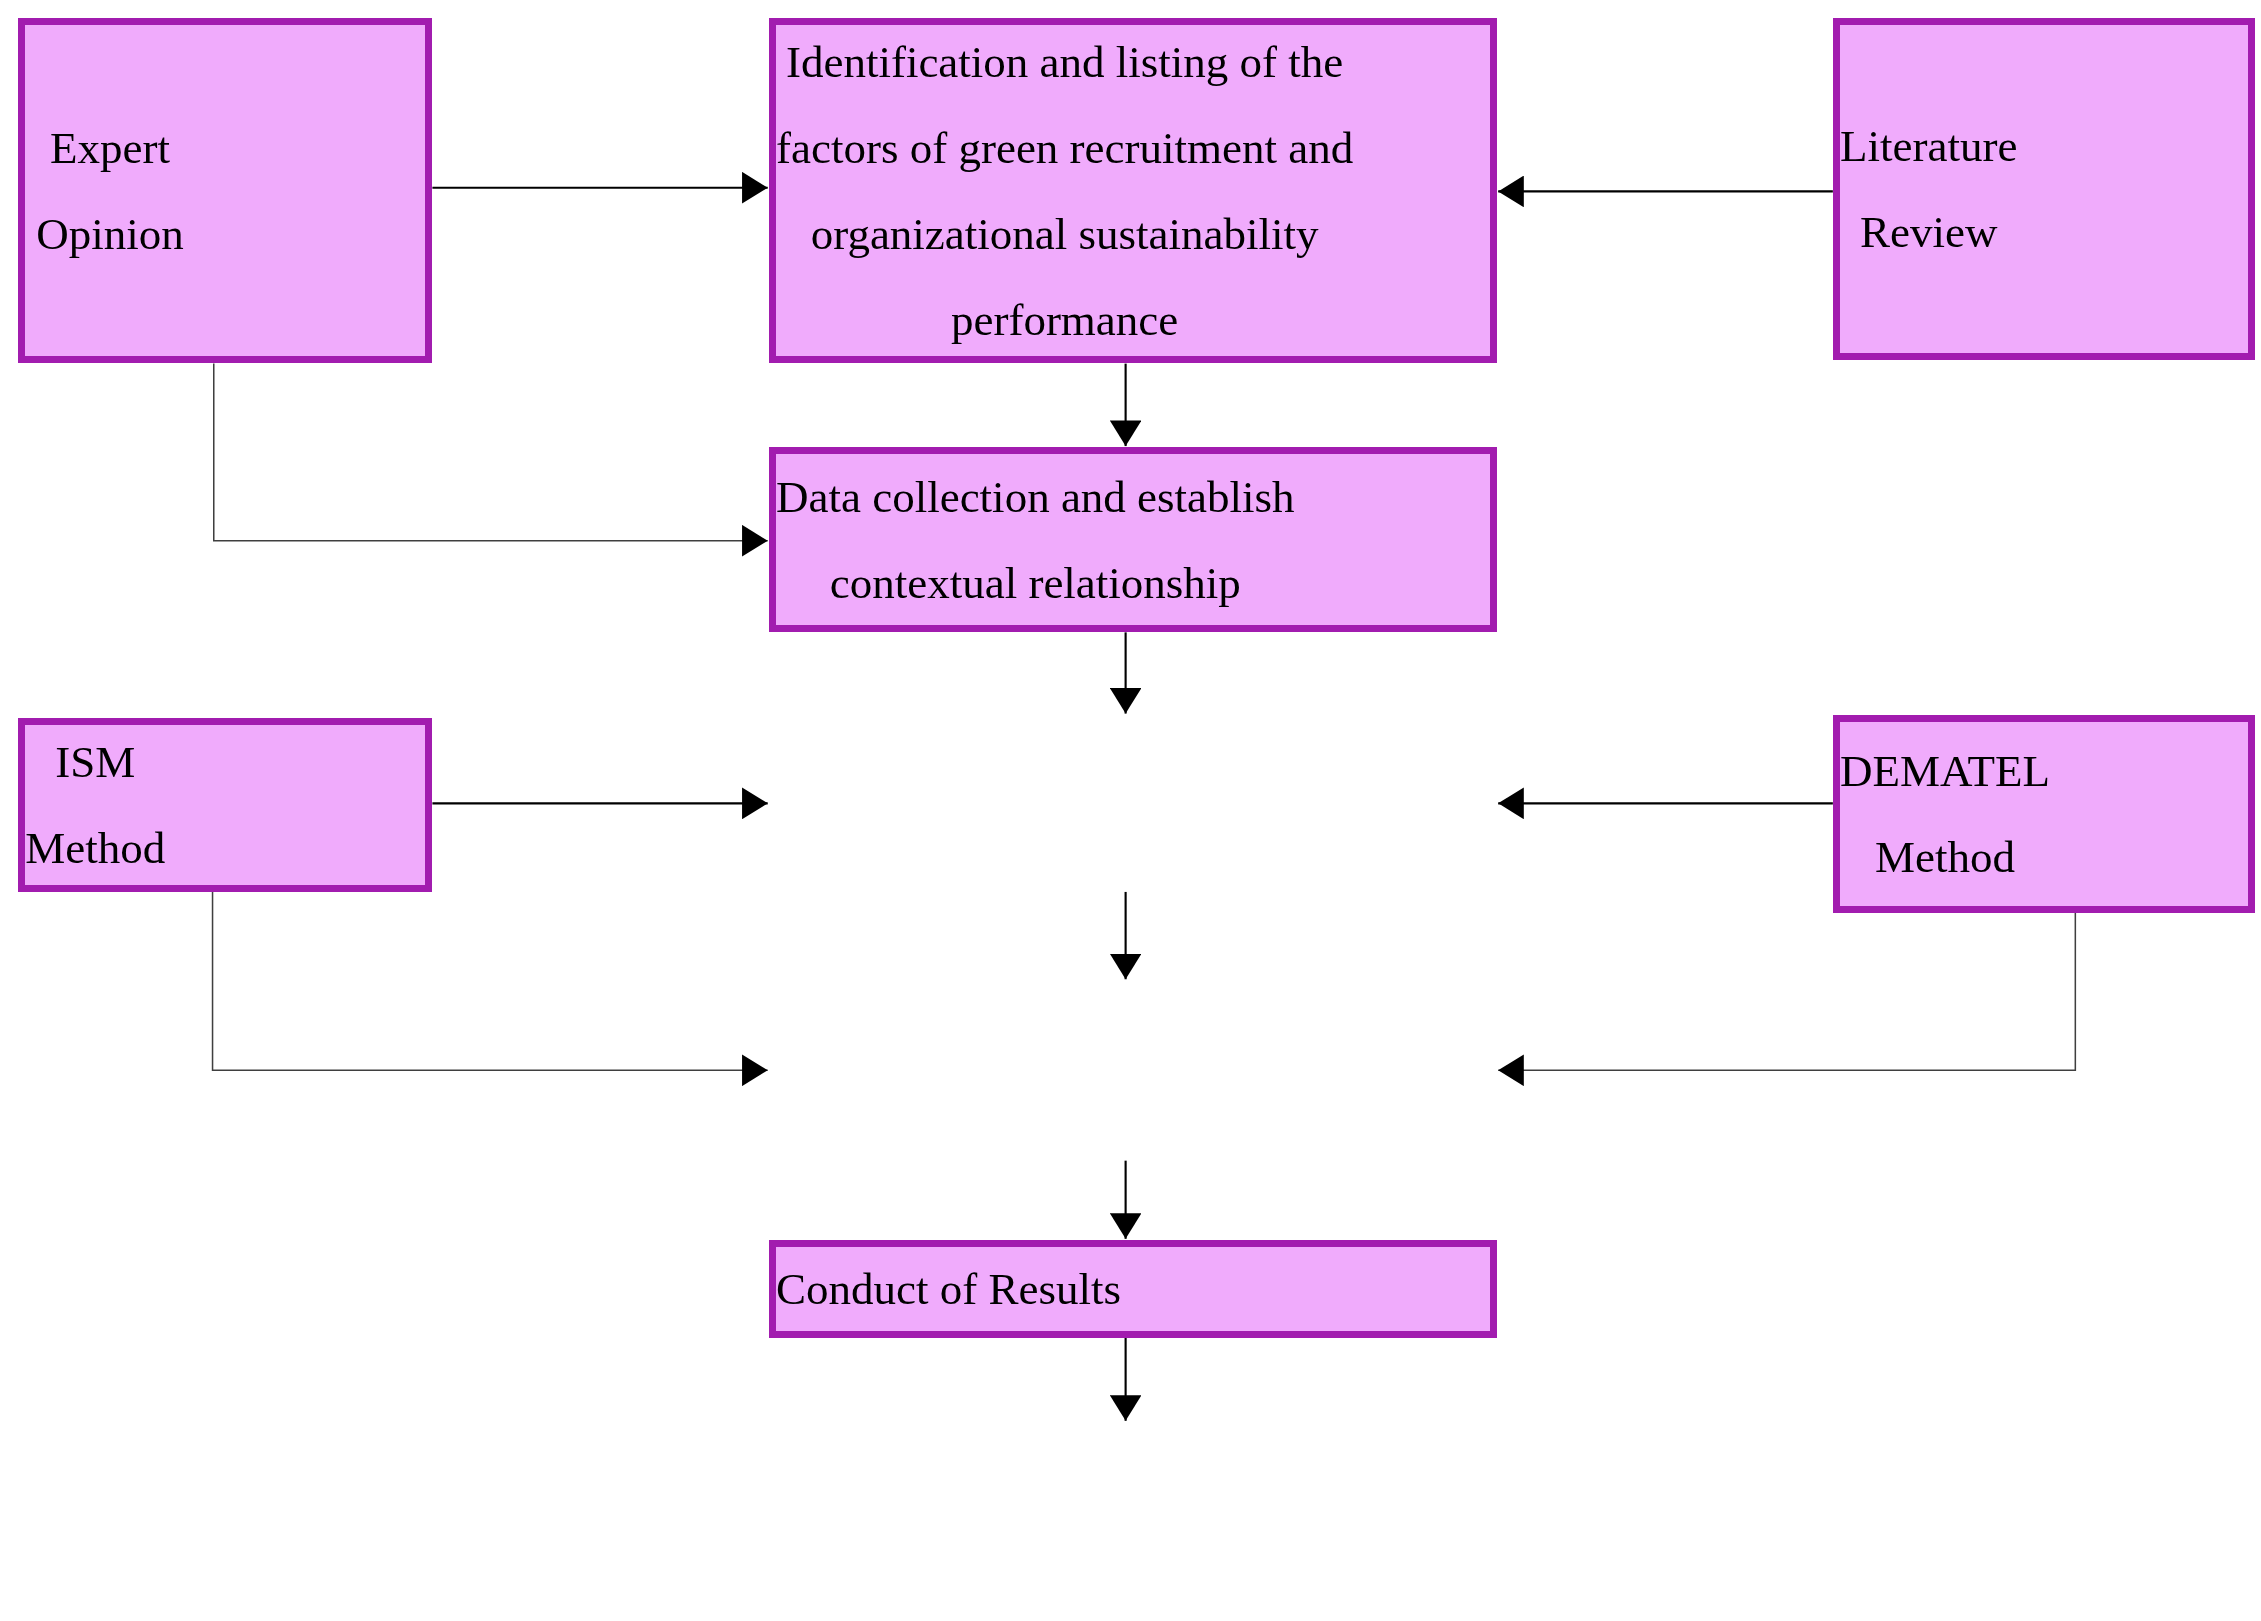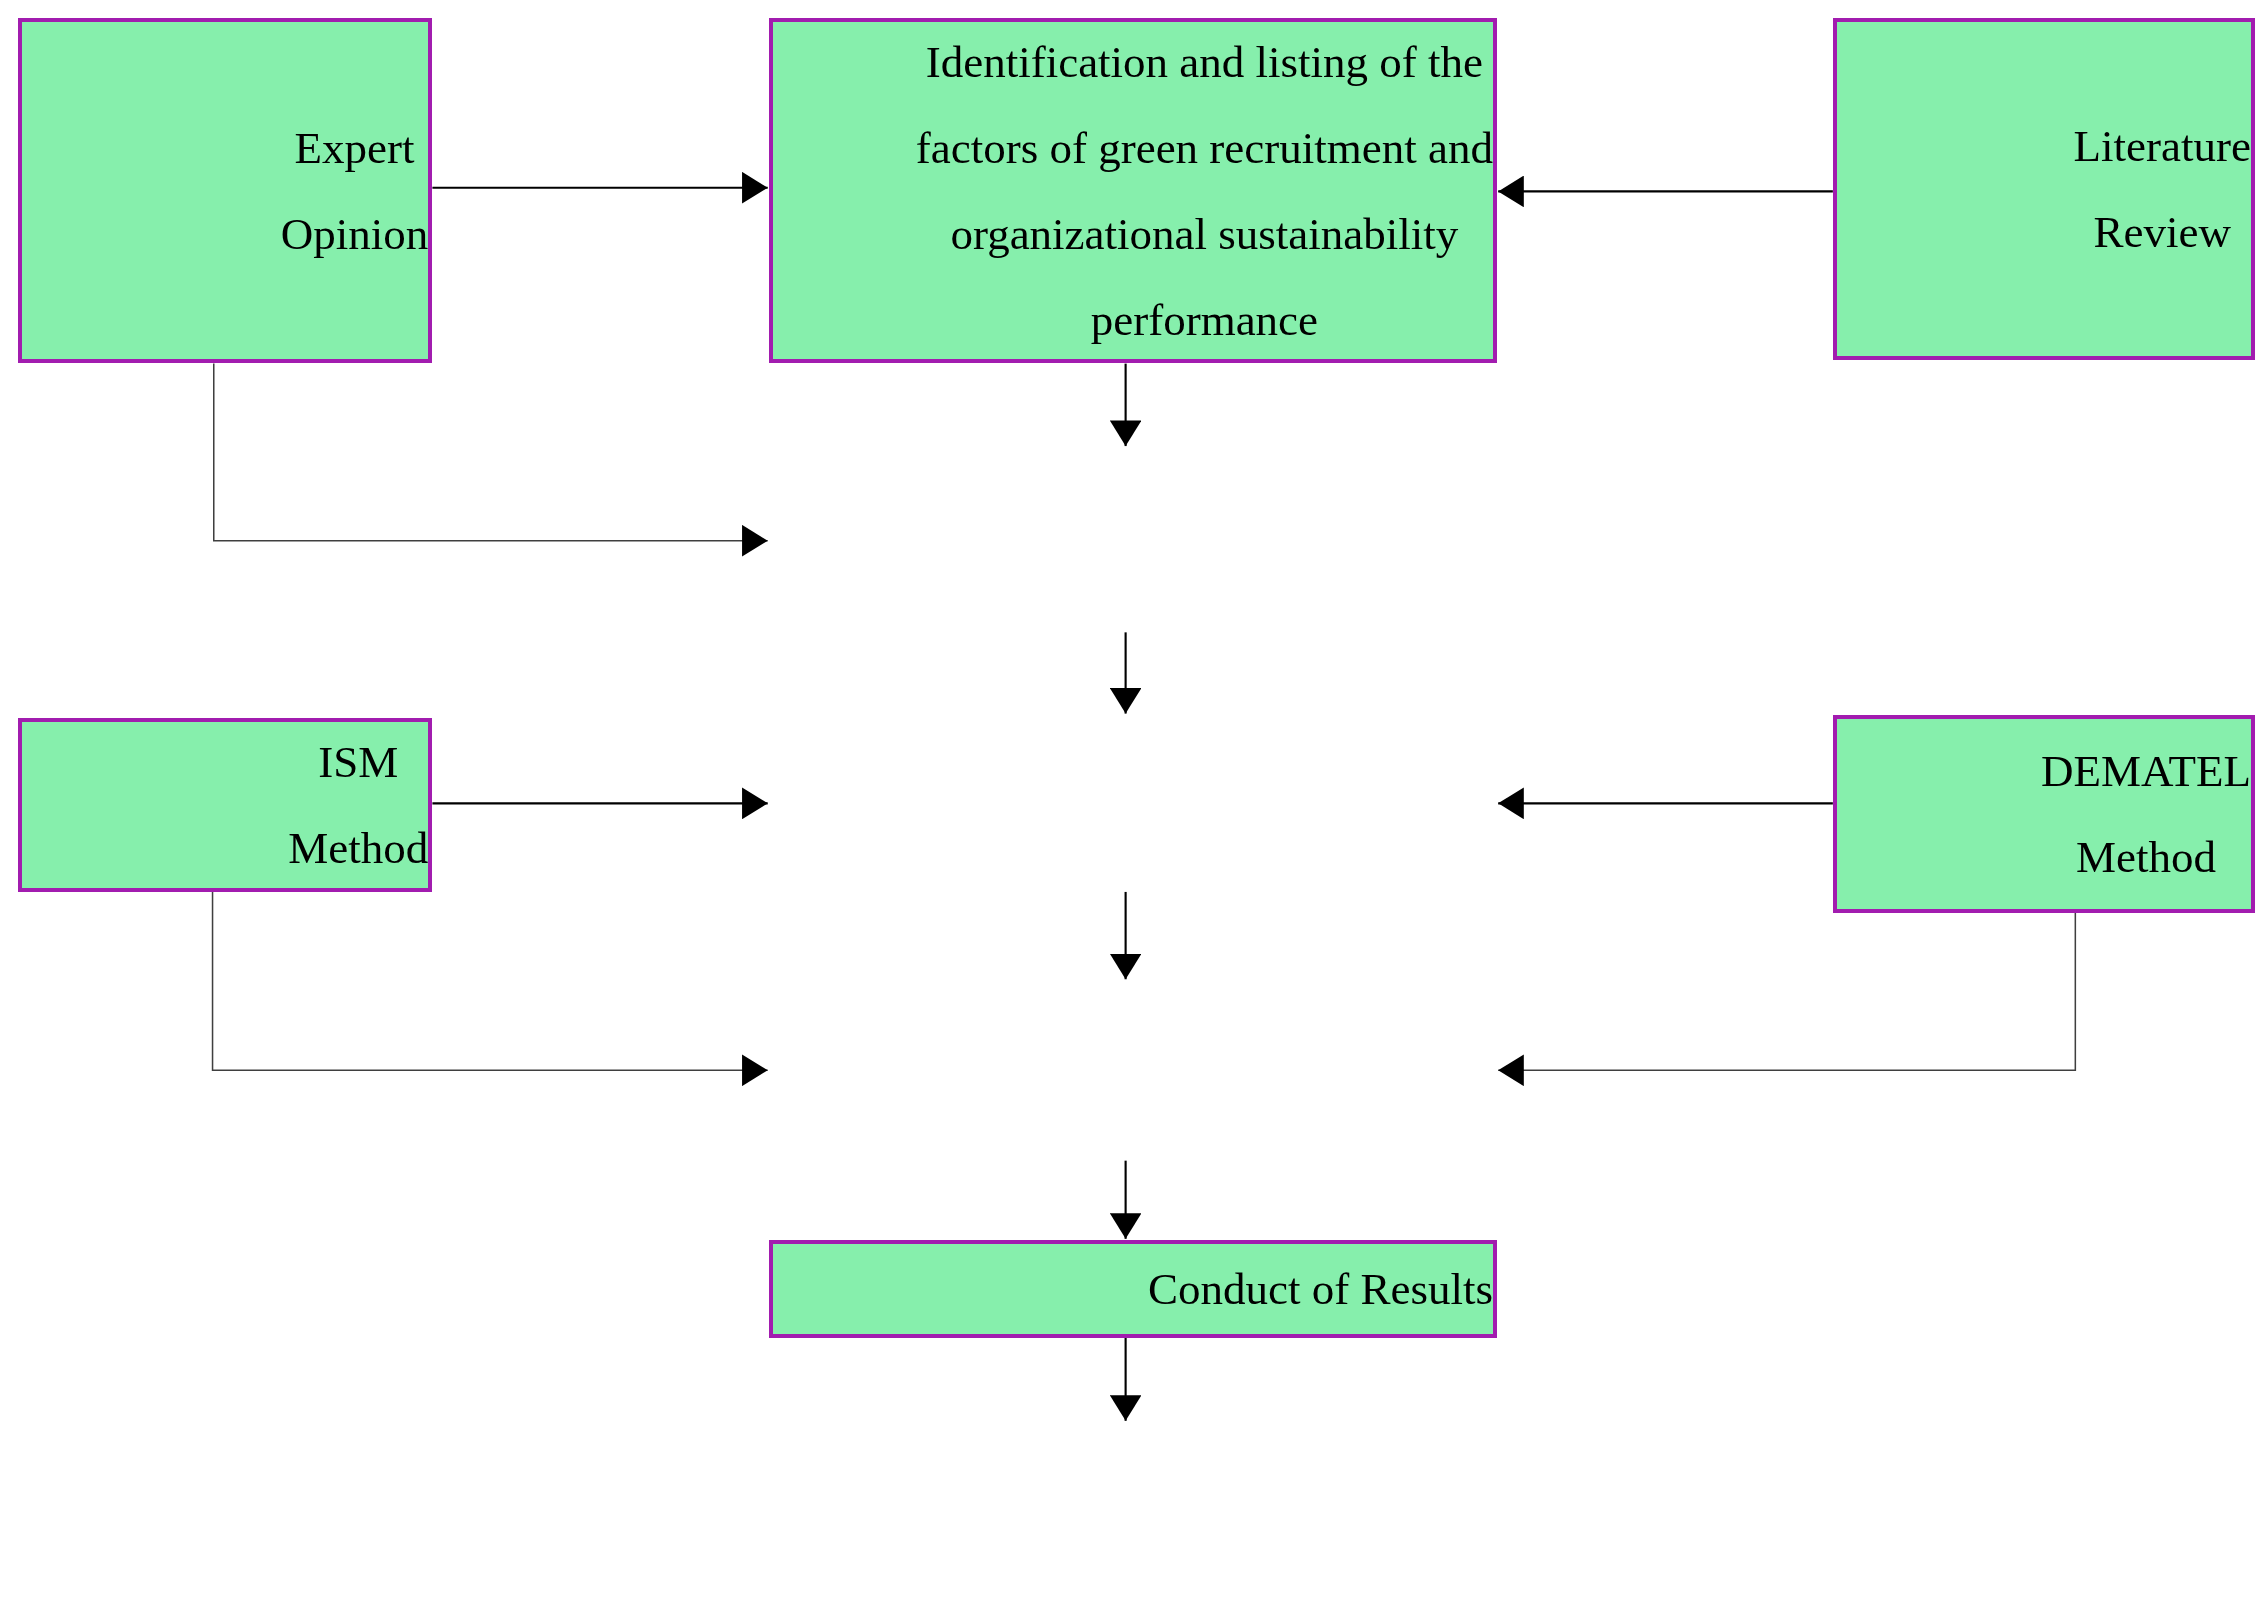--- a/index.html
+++ b/index.html
@@ -20,25 +20,25 @@
     position: absolute;
     left: 0;
     top: 0;
     width: 2261px;
     height: 1622px;
     display: block;
   }
   .node {
     position: absolute;
     box-sizing: border-box;
-    border: 4px solid #a21caf;
-    background: #86efac;
+    border: 7px solid #a21caf;
+    background: #f0abfc;
     display: flex;
     align-items: center;
-    justify-content: flex-end;
+    justify-content: flex-start;
   }
   .node-label {
     white-space: pre;
     text-align: center;
     font-size: 45px;
     line-height: 86px;
     color: #000000;
   }
   
   .n-expert        { left: 18.3px;   top: 18.3px;   width: 414px;  height: 345px; padding-left: 11px; }
@@ -92,20 +92,24 @@
 factors of green recruitment and
 organizational sustainability
 performance</span>
   </div>
 
   <div class="node n-literature">
     <span class="node-label">Literature
 Review</span>
   </div>
 
+  <div class="node n-data">
+    <span class="node-label">Data collection and establish
+contextual relationship</span>
+  </div>
 
   <div class="node n-ism">
     <span class="node-label">ISM
 Method</span>
   </div>
 
 
   <div class="node n-dematel">
     <span class="node-label">DEMATEL
 Method</span>

